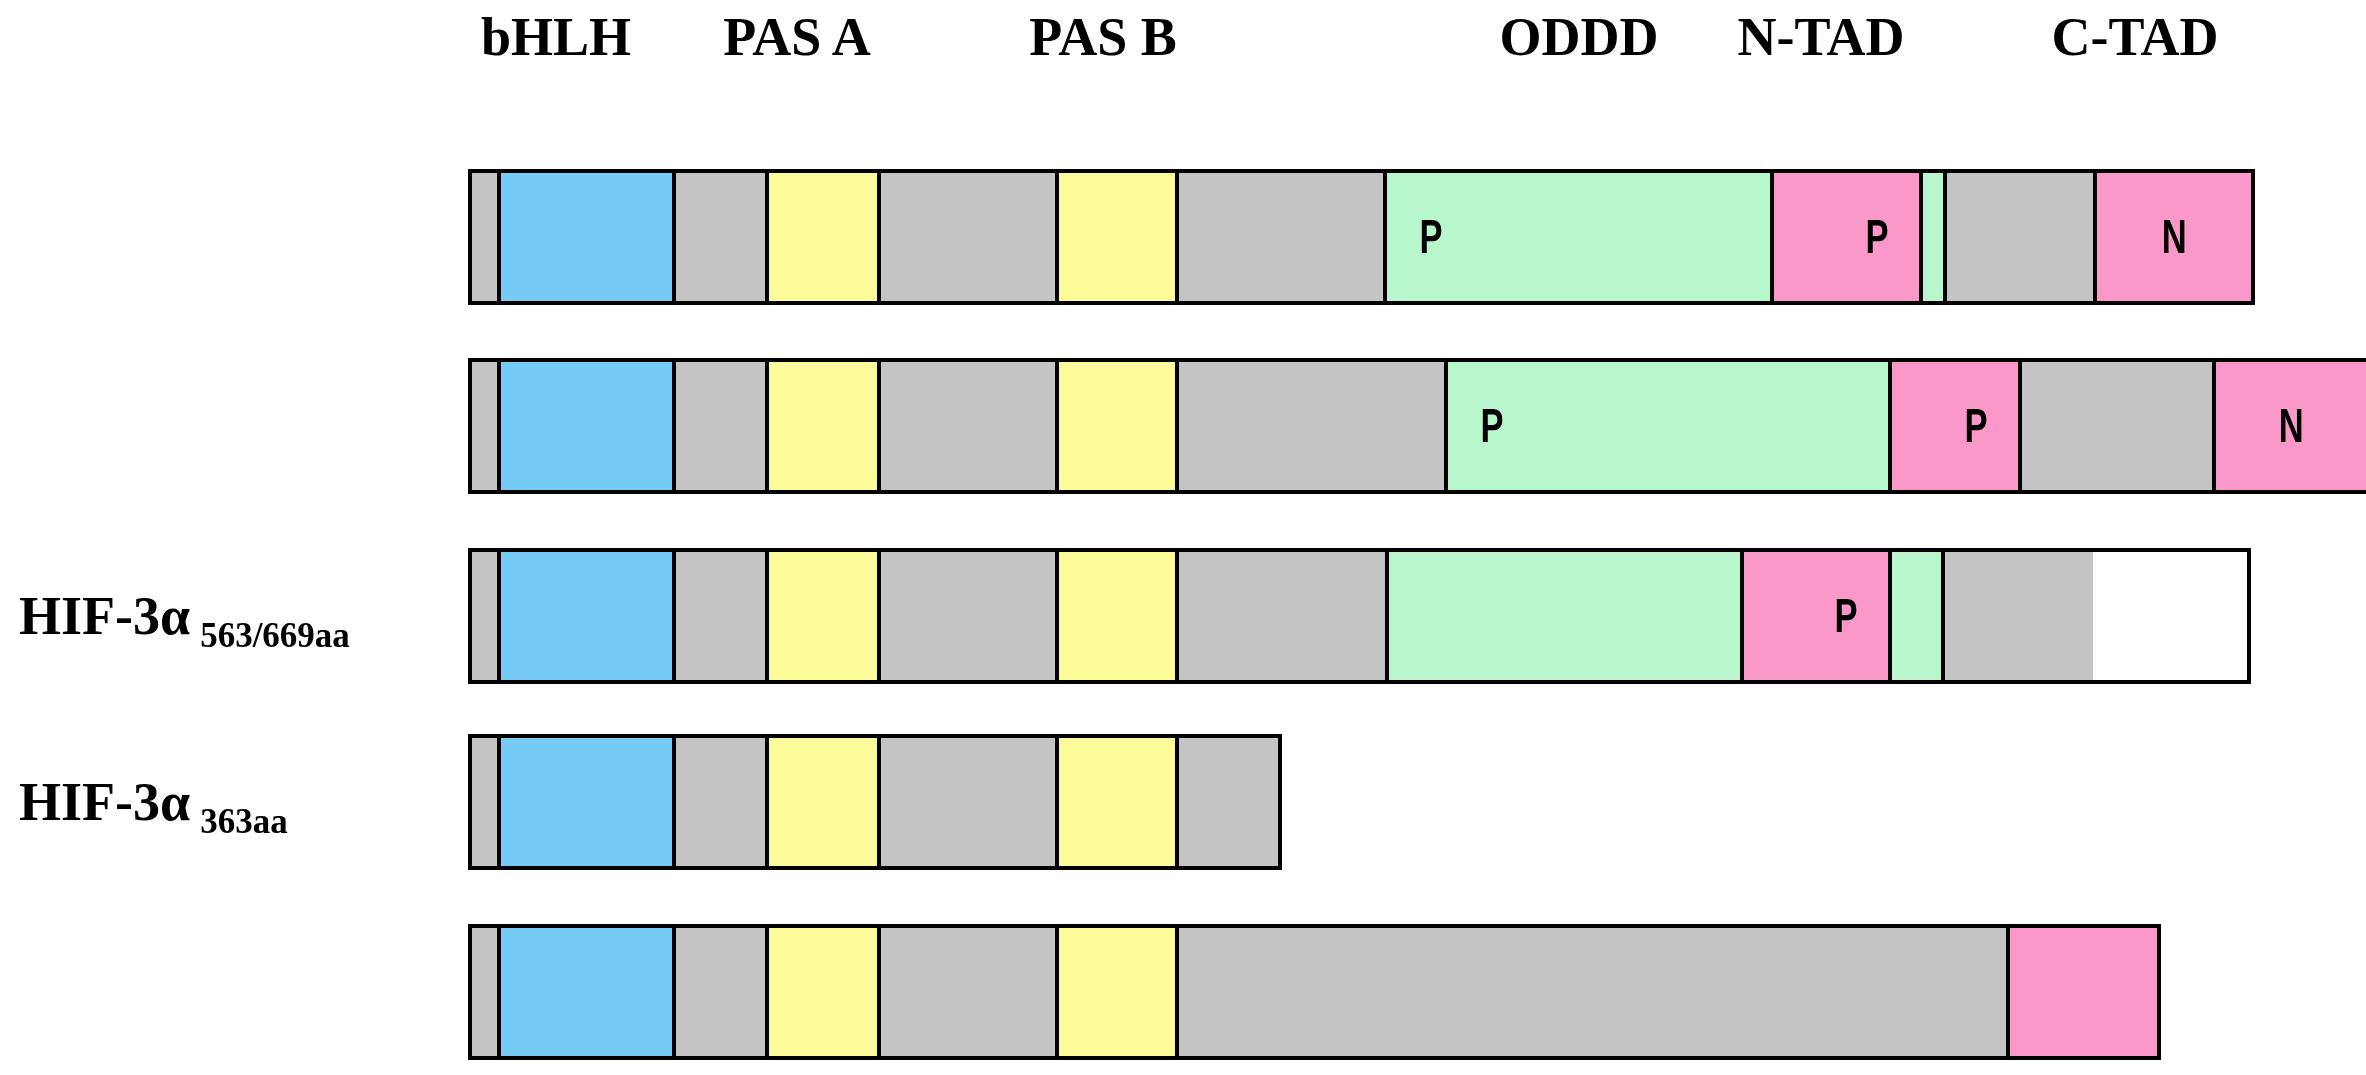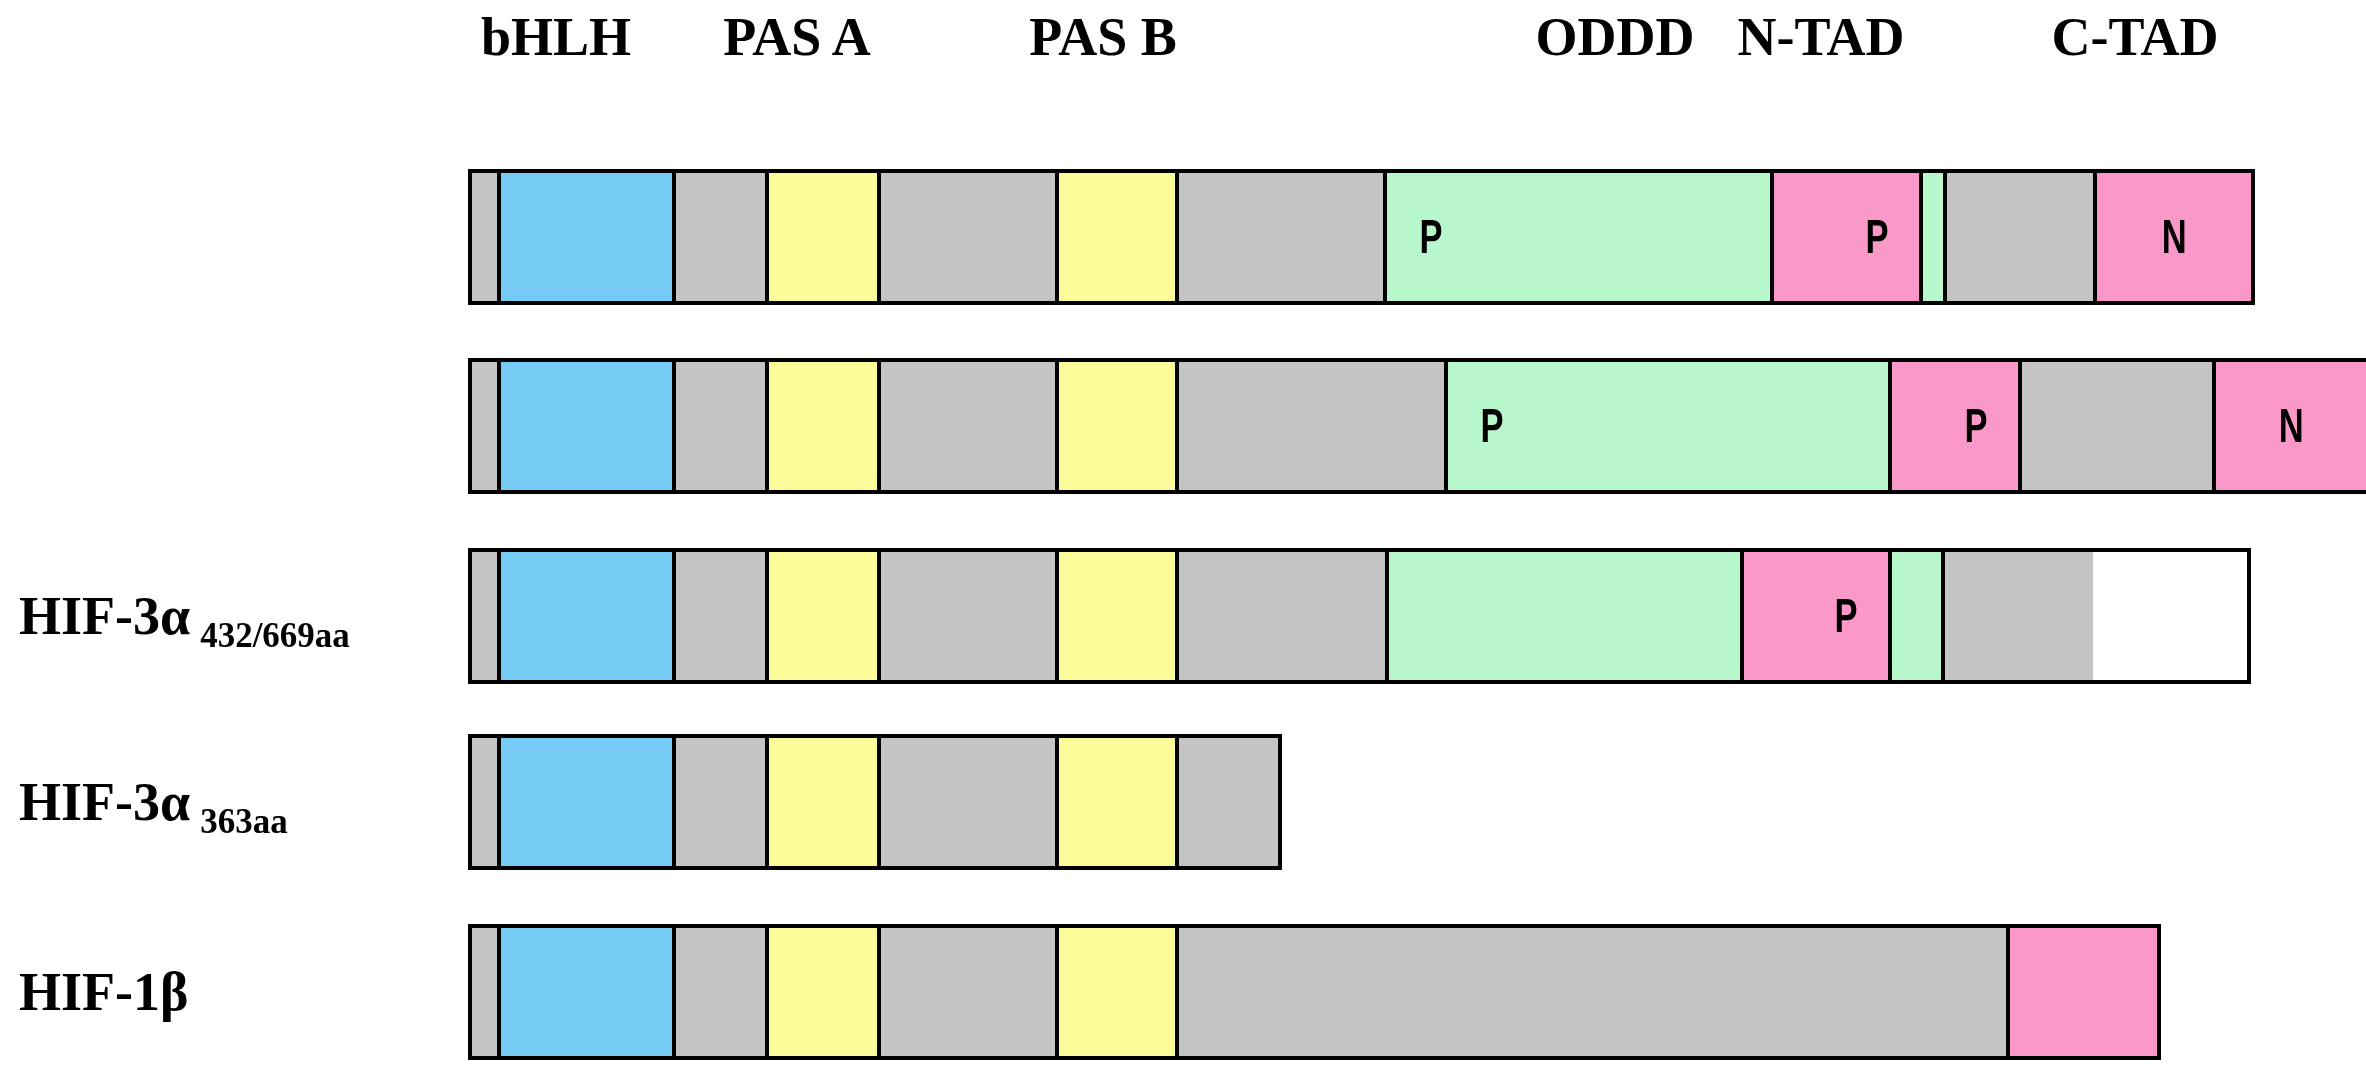--- a/index.html
+++ b/index.html
@@ -11,21 +11,21 @@
     font-family:"Liberation Serif", serif;
     margin-left:11px;
   }
   
   .hdr{
     position:absolute;top:8px;
     transform:translateX(-50%);
     font-weight:bold;font-size:54px;line-height:1.1;color:#000;
     white-space:nowrap;
   }
-  .h1{left:545px}.h2{left:786px}.h3{left:1092px}.h4{left:1604px}.h5{left:1810px}.h6{left:2124px}
+  .h1{left:545px}.h2{left:786px}.h3{left:1092px}.h4{left:1568px}.h5{left:1810px}.h6{left:2124px}
   
   .rowlabel{
     position:absolute;left:8px;height:128px;width:450px;
     display:flex;align-items:center;
     font-weight:bold;font-size:54px;color:#000;white-space:nowrap;
   }
   .rowlabel .sub{
     font-size:35px;position:relative;top:20px;margin-left:10px;
   }
   .r1{top:173px}.r2{top:362px}.r3{top:552px}.r4{top:738px}.r5{top:928px}
@@ -60,28 +60,25 @@
 
   <span class="hdr h1">bHLH</span>
   <span class="hdr h2">PAS A</span>
   <span class="hdr h3">PAS B</span>
   <span class="hdr h4">ODDD</span>
   <span class="hdr h5">N-TAD</span>
   <span class="hdr h6">C-TAD</span>
 
   <div class="rowlabel r3">
     <span>HIF-3α</span>
-    <span class="sub">432/669aa</span>
+    <span class="sub">563/669aa</span>
   </div>
   <div class="rowlabel r4">
     <span>HIF-3α</span>
     <span class="sub">363aa</span>
-  </div>
-  <div class="rowlabel r5">
-    <span>HIF-1β</span>
   </div>
 
   <div id="bars">
       <div class="bar" style="top: 169px; width: 1779px;">
         <div class="seg" style="width: 29px; background: rgb(196, 196, 196);"></div>
         <div class="seg" style="width: 175px; background: rgb(118, 203, 245);"></div>
         <div class="seg" style="width: 93px; background: rgb(196, 196, 196);"></div>
         <div class="seg" style="width: 112px; background: rgb(251, 251, 153);"></div>
         <div class="seg" style="width: 178px; background: rgb(196, 196, 196);"></div>
         <div class="seg" style="width: 120px; background: rgb(251, 251, 153);"></div>

